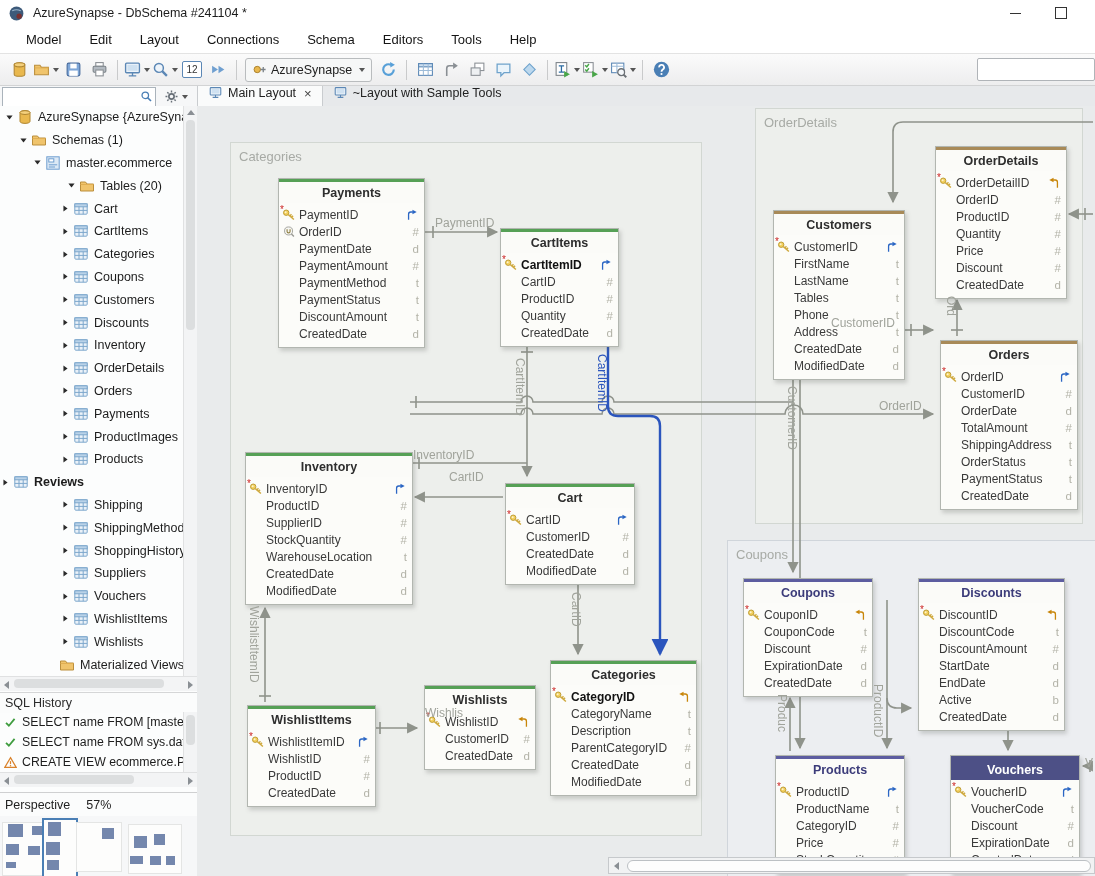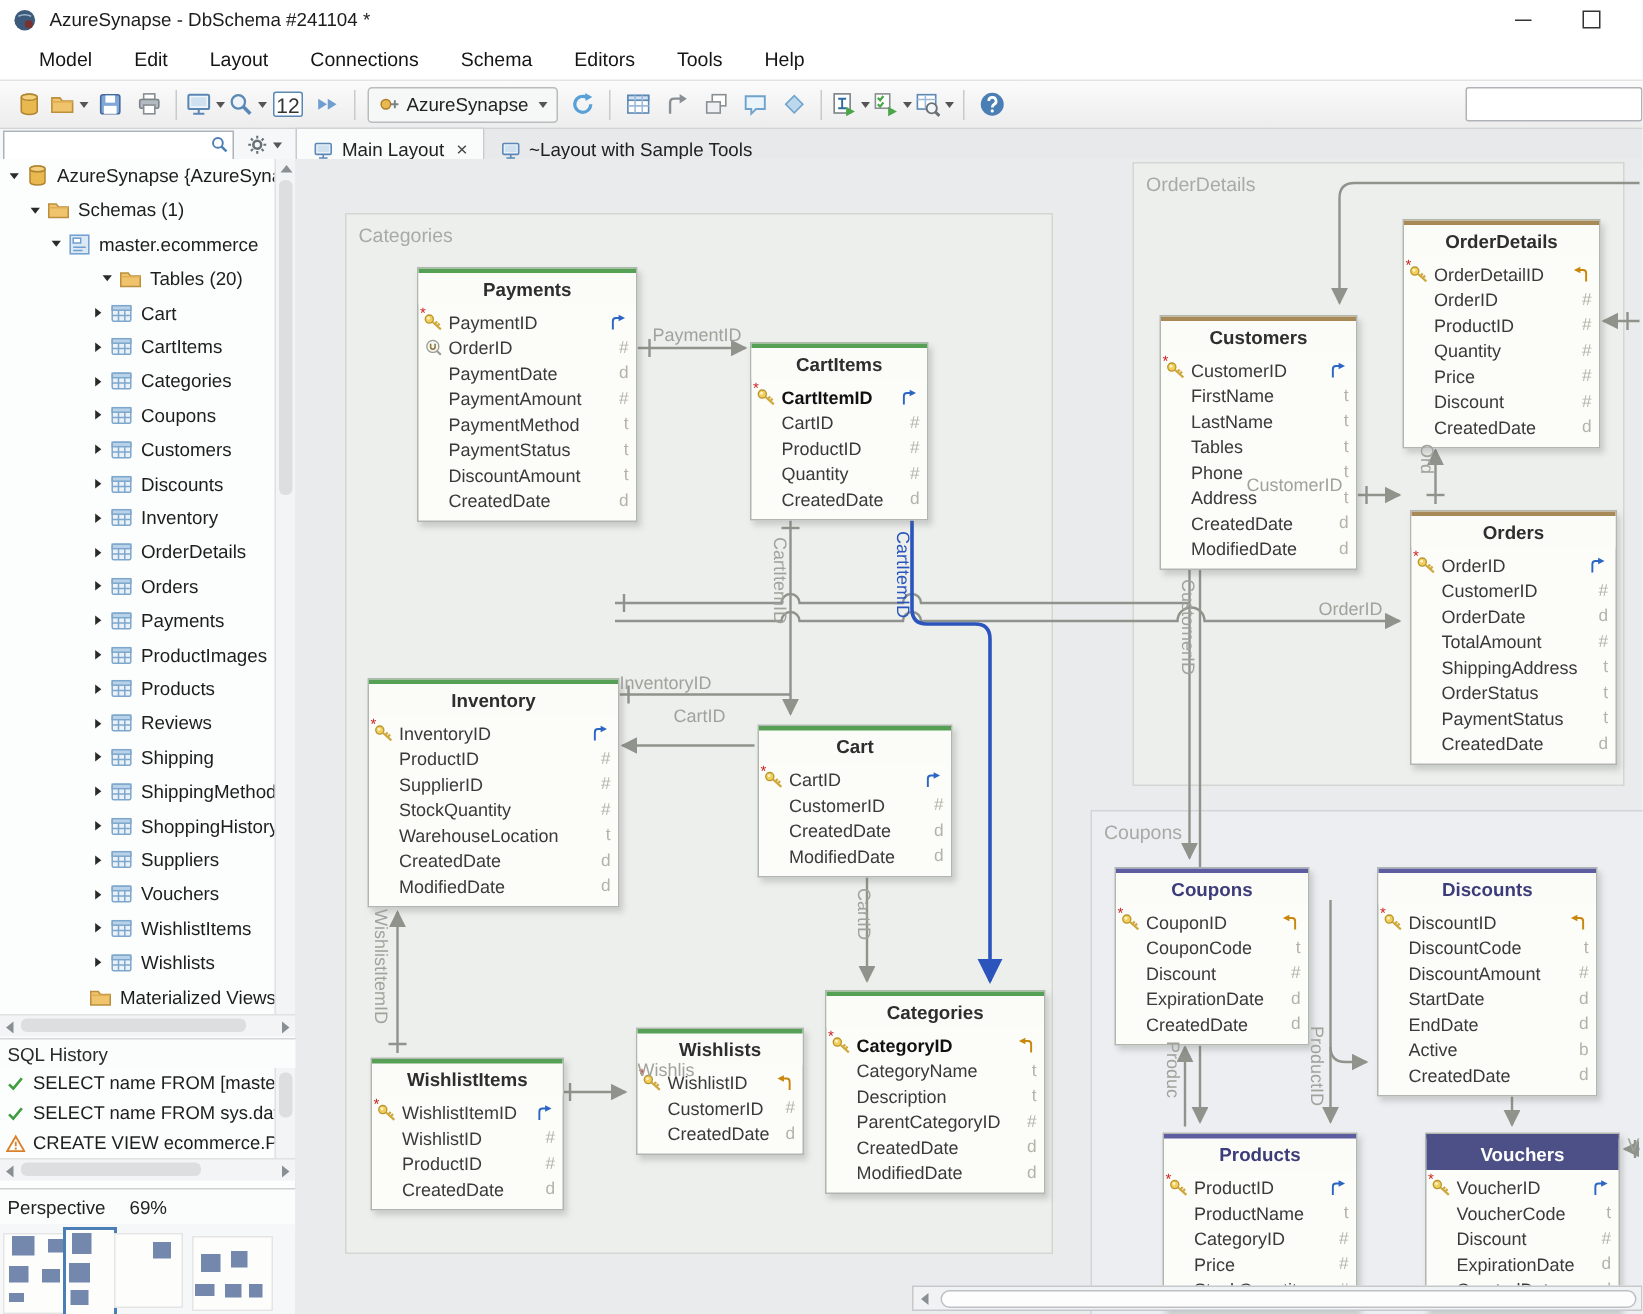--- a/index.html
+++ b/index.html
@@ -19,38 +19,38 @@
   .menu-item{font-size:13px;color:#151515;padding:4px 14px 4px 14px;cursor:default;}
   
   .toolbar{height:31px;background:linear-gradient(#fbfbfb,#ededee);border-top:1px solid #e3e3e3;
            border-bottom:1px solid #d2d3d4;display:flex;align-items:center;padding-left:6px;position:relative;}
   .tb-btn{height:24px;min-width:24px;display:flex;align-items:center;justify-content:center;
           margin:0 1px;border-radius:2px;}
   .tb-btn svg{width:17px;height:17px;}
   .tb-caret{width:0;height:0;border-left:3.5px solid transparent;border-right:3.5px solid transparent;
             border-top:4px solid #555;margin-left:3px;}
   .tb-sep{width:1px;height:20px;background:#c9cacb;margin:0 5px;}
-  .cal-icon{width:18px;height:15px;border:1px solid #5b87b5;border-radius:2px;font-size:14px;
+  .cal-icon{width:18px;height:15px;border:1px solid #5b87b5;border-radius:2px;font-size:10px;
             color:#333;display:flex;align-items:center;justify-content:center;background:#fff;}
   .tb-combo{display:flex;align-items:center;border:1px solid #b9bcbe;border-radius:3px;background:#f6f7f7;
             height:22px;padding:0 6px;margin:0 3px;}
   .tb-combo svg{width:15px;height:15px;margin-right:4px;}
   .tb-combo .lbl{font-size:12.5px;color:#222;margin-right:4px;}
   .tb-input{position:absolute;right:0px;top:4px;width:112px;height:19px;border:1px solid #b0b4b8;
             background:#fff;border-radius:2px;}
   
   .row2{height:22px;display:flex;background:#f2f3f4;}
   .search-area{width:197px;display:flex;align-items:center;background:#f6f7f8;border-bottom:1px solid #d8d9da;}
   .search-box{position:relative;width:152px;height:18px;margin-left:2px;border:1px solid #aab3bb;background:#fff;}
   .search-box input{position:absolute;inset:0;border:none;outline:none;width:132px;font-size:12px;padding-left:3px;background:transparent;}
   .search-box .mag{position:absolute;right:2px;top:2px;width:13px;height:13px;}
   .gear-btn{display:flex;align-items:center;margin-left:8px;}
   .gear-btn svg{width:15px;height:15px;}
   .tabbar{flex:1;display:flex;align-items:flex-end;background:#e7e9eb;border-bottom:1px solid #c9cccf;}
-  .tab{display:flex;align-items:flex-end;height:21px;padding:0 10px;font-size:12.5px;color:#222;gap:5px;margin-top:32px;}
+  .tab{display:flex;align-items:flex-start;height:21px;padding:0 10px;font-size:12.5px;color:#222;gap:5px;margin-top:32px;}
   .tab svg{width:15px;height:13px;}
   .tab.active{background:#fafbfb;border-left:1px solid #c9cccf;border-right:1px solid #c9cccf;border-top:1px solid #c9cccf;}
   .tab-close{font-size:13px;color:#444;margin-left:3px;}
   .tab-plus{margin:0 0 2px 10px;width:17px;height:17px;}
   
   .leftpanel{position:absolute;left:0;top:106px;width:197px;bottom:0;background:#fcfdfd;border-right:1px solid #c9cccf;}
   .tree{position:absolute;left:0;top:0;width:184px;height:570px;overflow:hidden;}
   .tree-row{height:22.8px;display:flex;align-items:center;font-size:12.5px;color:#1d1d1d;white-space:nowrap;}
   .tree-row .arrow{width:11px;height:11px;flex:none;margin-right:2px;}
   .tree-row .ticon{width:16px;height:16px;flex:none;margin-right:5px;}
@@ -586,21 +586,21 @@
         </span>
         <span class="ticon" style="display: inline-flex;">
           <svg viewBox="0 0 16 16">
             <rect x="1.8" y="2.8" width="12.4" height="10.4" rx="1" fill="#eaf1f8" stroke="#7da7cc"></rect>
             <rect x="1.8" y="2.8" width="12.4" height="3" fill="#b9d2e8" stroke="#7da7cc"></rect>
             <path d="M6,5.8 V13.2 M10.2,5.8 V13.2 M1.8,9.4 H14.2" stroke="#7da7cc"></path>
           </svg>
         </span>
         <span>Products</span>
       </div>
-      <div class="tree-row" style="padding-left: 60px;">
+      <div class="tree-row" style=" font-weight: bold;">
         <span class="arrow" style="display: inline-flex;">
           <svg viewBox="0 0 16 16">
             <path d="M5,3.5 V12.5 L11,8 Z" fill="#2a2a2a"></path>
           </svg>
         </span>
         <span class="ticon" style="display: inline-flex;">
           <svg viewBox="0 0 16 16">
             <rect x="1.8" y="2.8" width="12.4" height="10.4" rx="1" fill="#eaf1f8" stroke="#7da7cc"></rect>
             <rect x="1.8" y="2.8" width="12.4" height="3" fill="#b9d2e8" stroke="#7da7cc"></rect>
             <path d="M6,5.8 V13.2 M10.2,5.8 V13.2 M1.8,9.4 H14.2" stroke="#7da7cc"></path>
@@ -765,21 +765,21 @@
   <div class="vscroll" style="top:606px;height:60px;">
     <div class="vthumb" style="top:3px;height:30px;"></div>
   </div>
   <div class="hscroll" style="left:0;top:666px;width:197px;">
     <div class="scroll-arrow" style="left:4px;top:4px;border-top:4px solid transparent;border-bottom:4px solid transparent;border-right:5px solid #8a8f94;"></div>
     <div class="scroll-arrow" style="right:4px;top:4px;border-top:4px solid transparent;border-bottom:4px solid transparent;border-left:5px solid #8a8f94;"></div>
     <div class="hthumb" style="left:14px;width:120px;"></div>
   </div>
   <div class="persp-row">
     <span class="plabel">Perspective</span>
-    <span class="pzoom">69%</span>
+    <span class="pzoom">57%</span>
   </div>
   <div class="minimap" id="minimap">
       <div class="mm-card" style="left: 2px; top: 6px; width: 58px; height: 52px;"></div>
       <div class="mm-sq" style="left: 8px; top: 8px; width: 15px; height: 13px;"></div>
       <div class="mm-sq" style="left: 32px; top: 10px; width: 10px; height: 9px;"></div>
       <div class="mm-sq" style="left: 6px; top: 28px; width: 13px; height: 11px;"></div>
       <div class="mm-sq" style="left: 28px; top: 30px; width: 12px; height: 9px;"></div>
       <div class="mm-sq" style="left: 6px; top: 46px; width: 10px; height: 6px;"></div>
       <div class="mm-card active" style="left: 42px; top: 2px; width: 32px; height: 56px;"></div>
       <div class="mm-sq" style="left: 48px; top: 6px; width: 13px; height: 14px;"></div>

